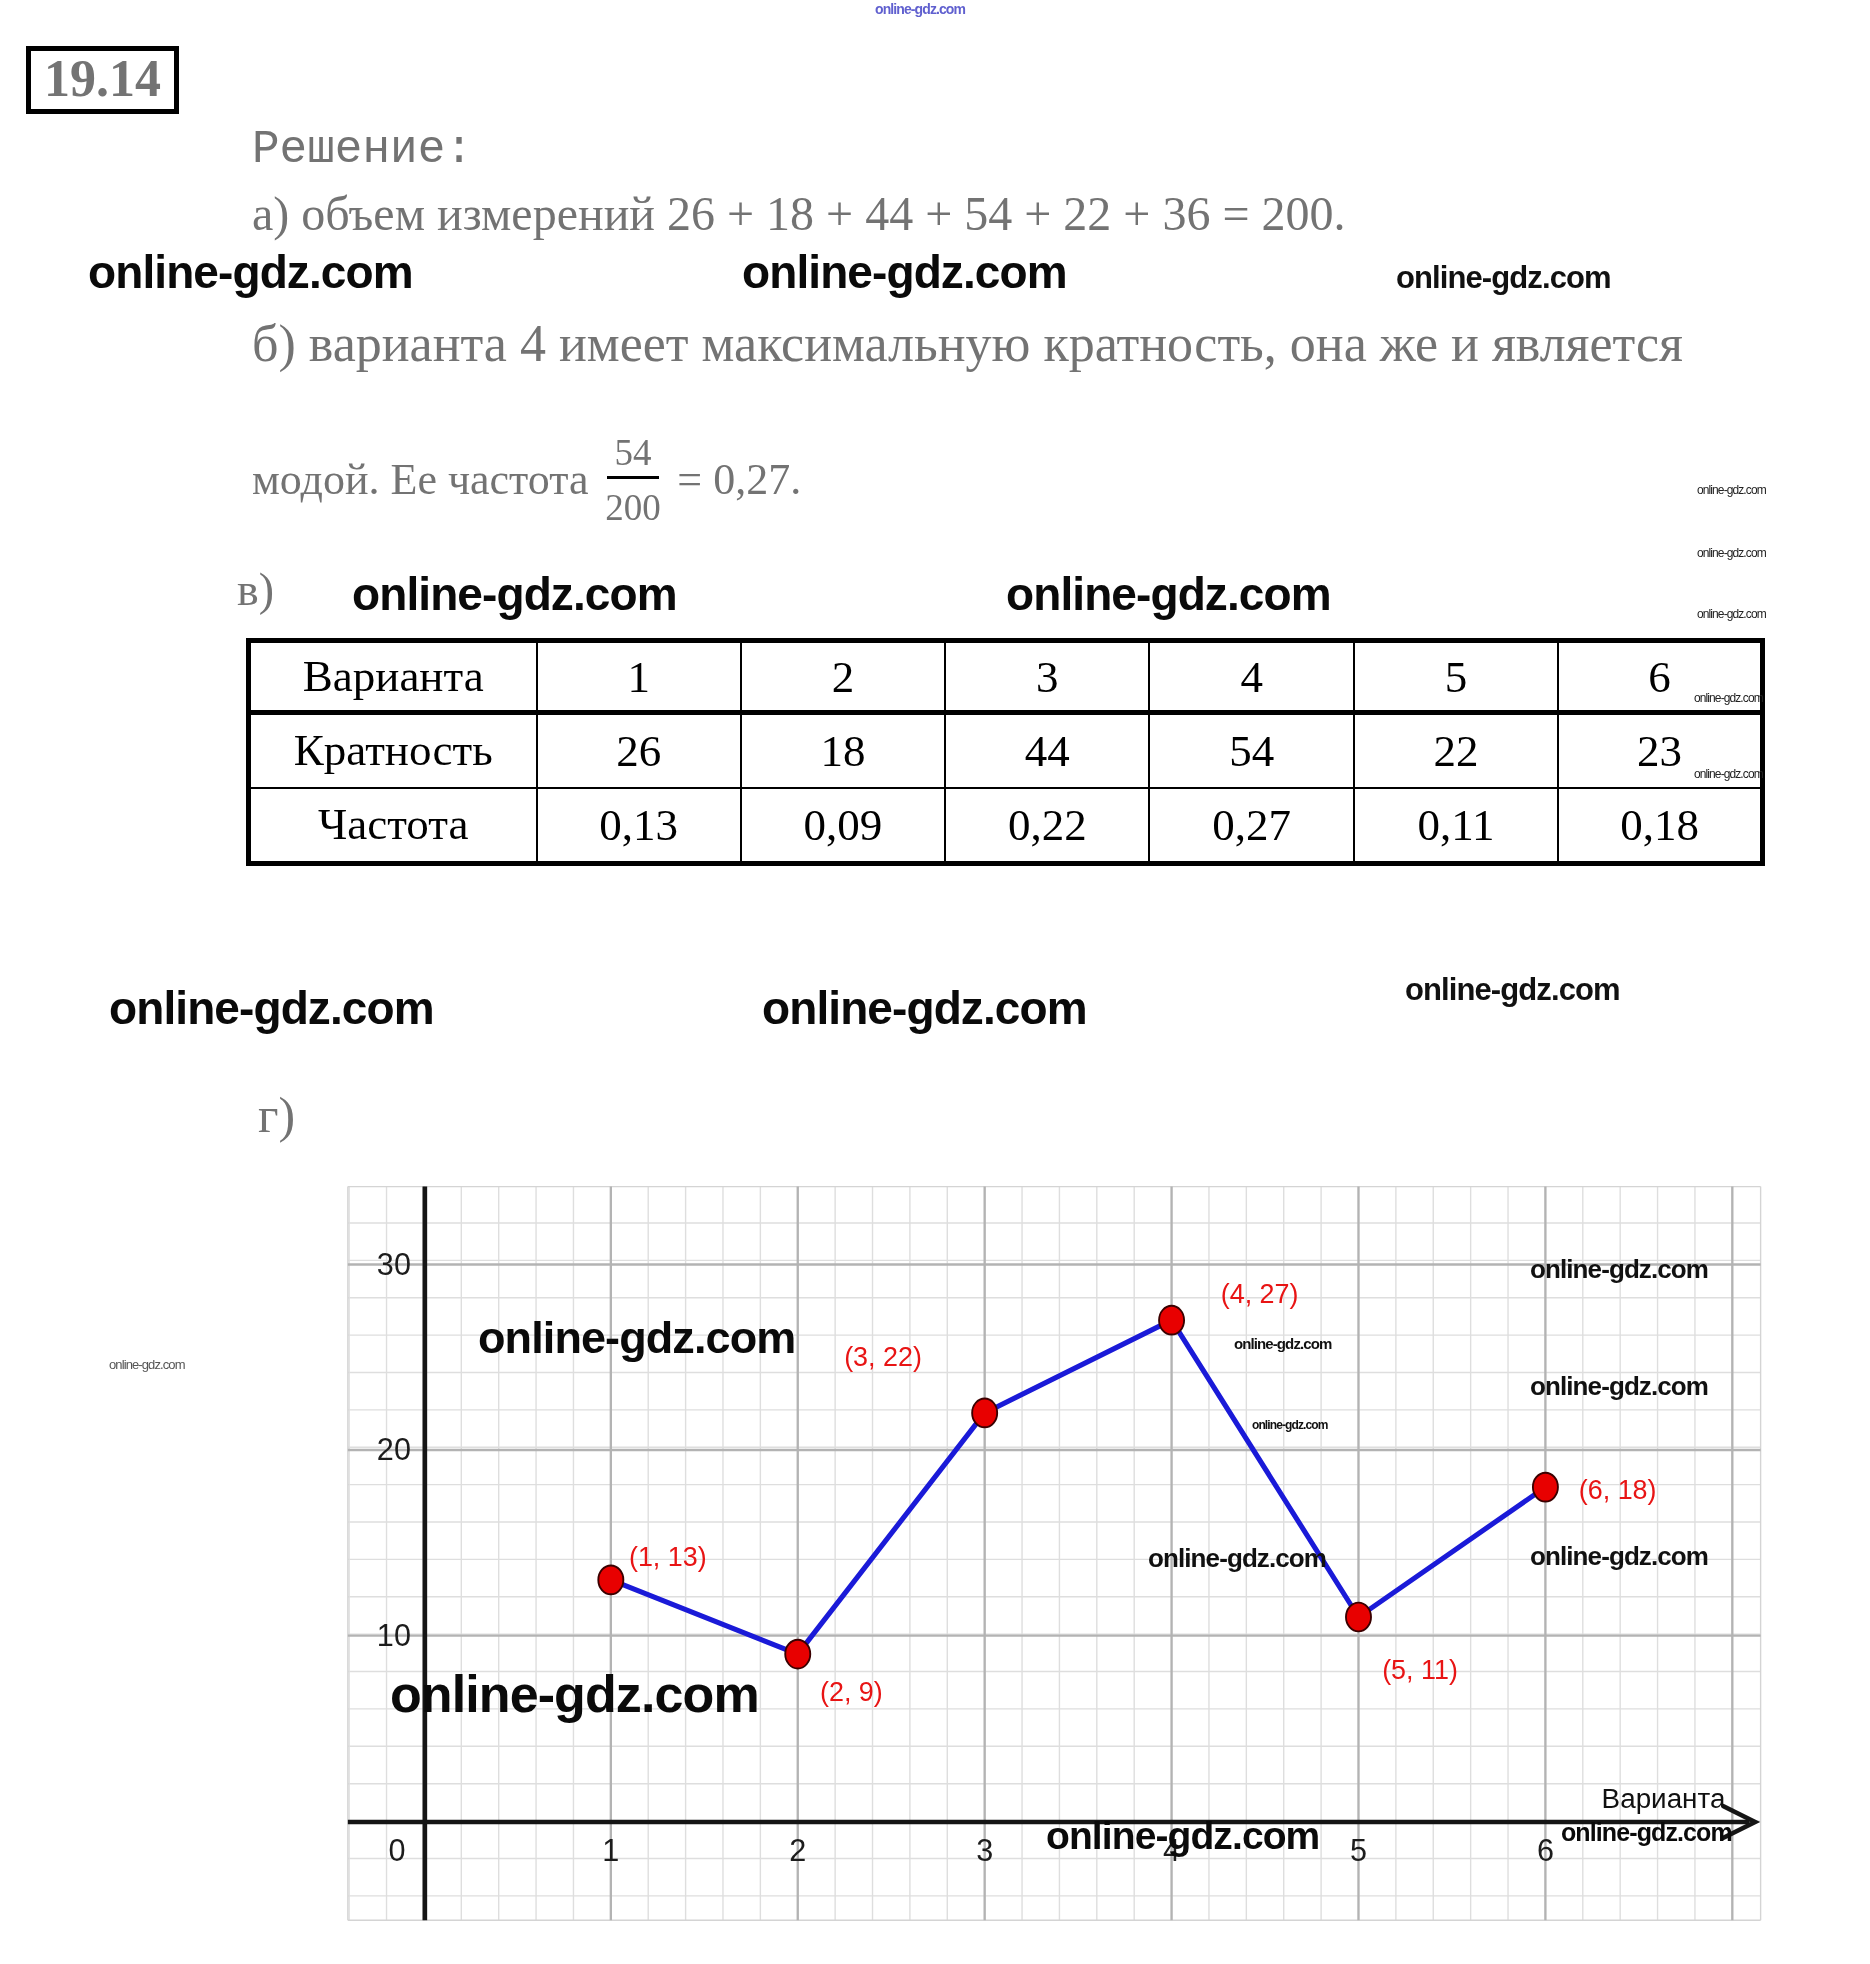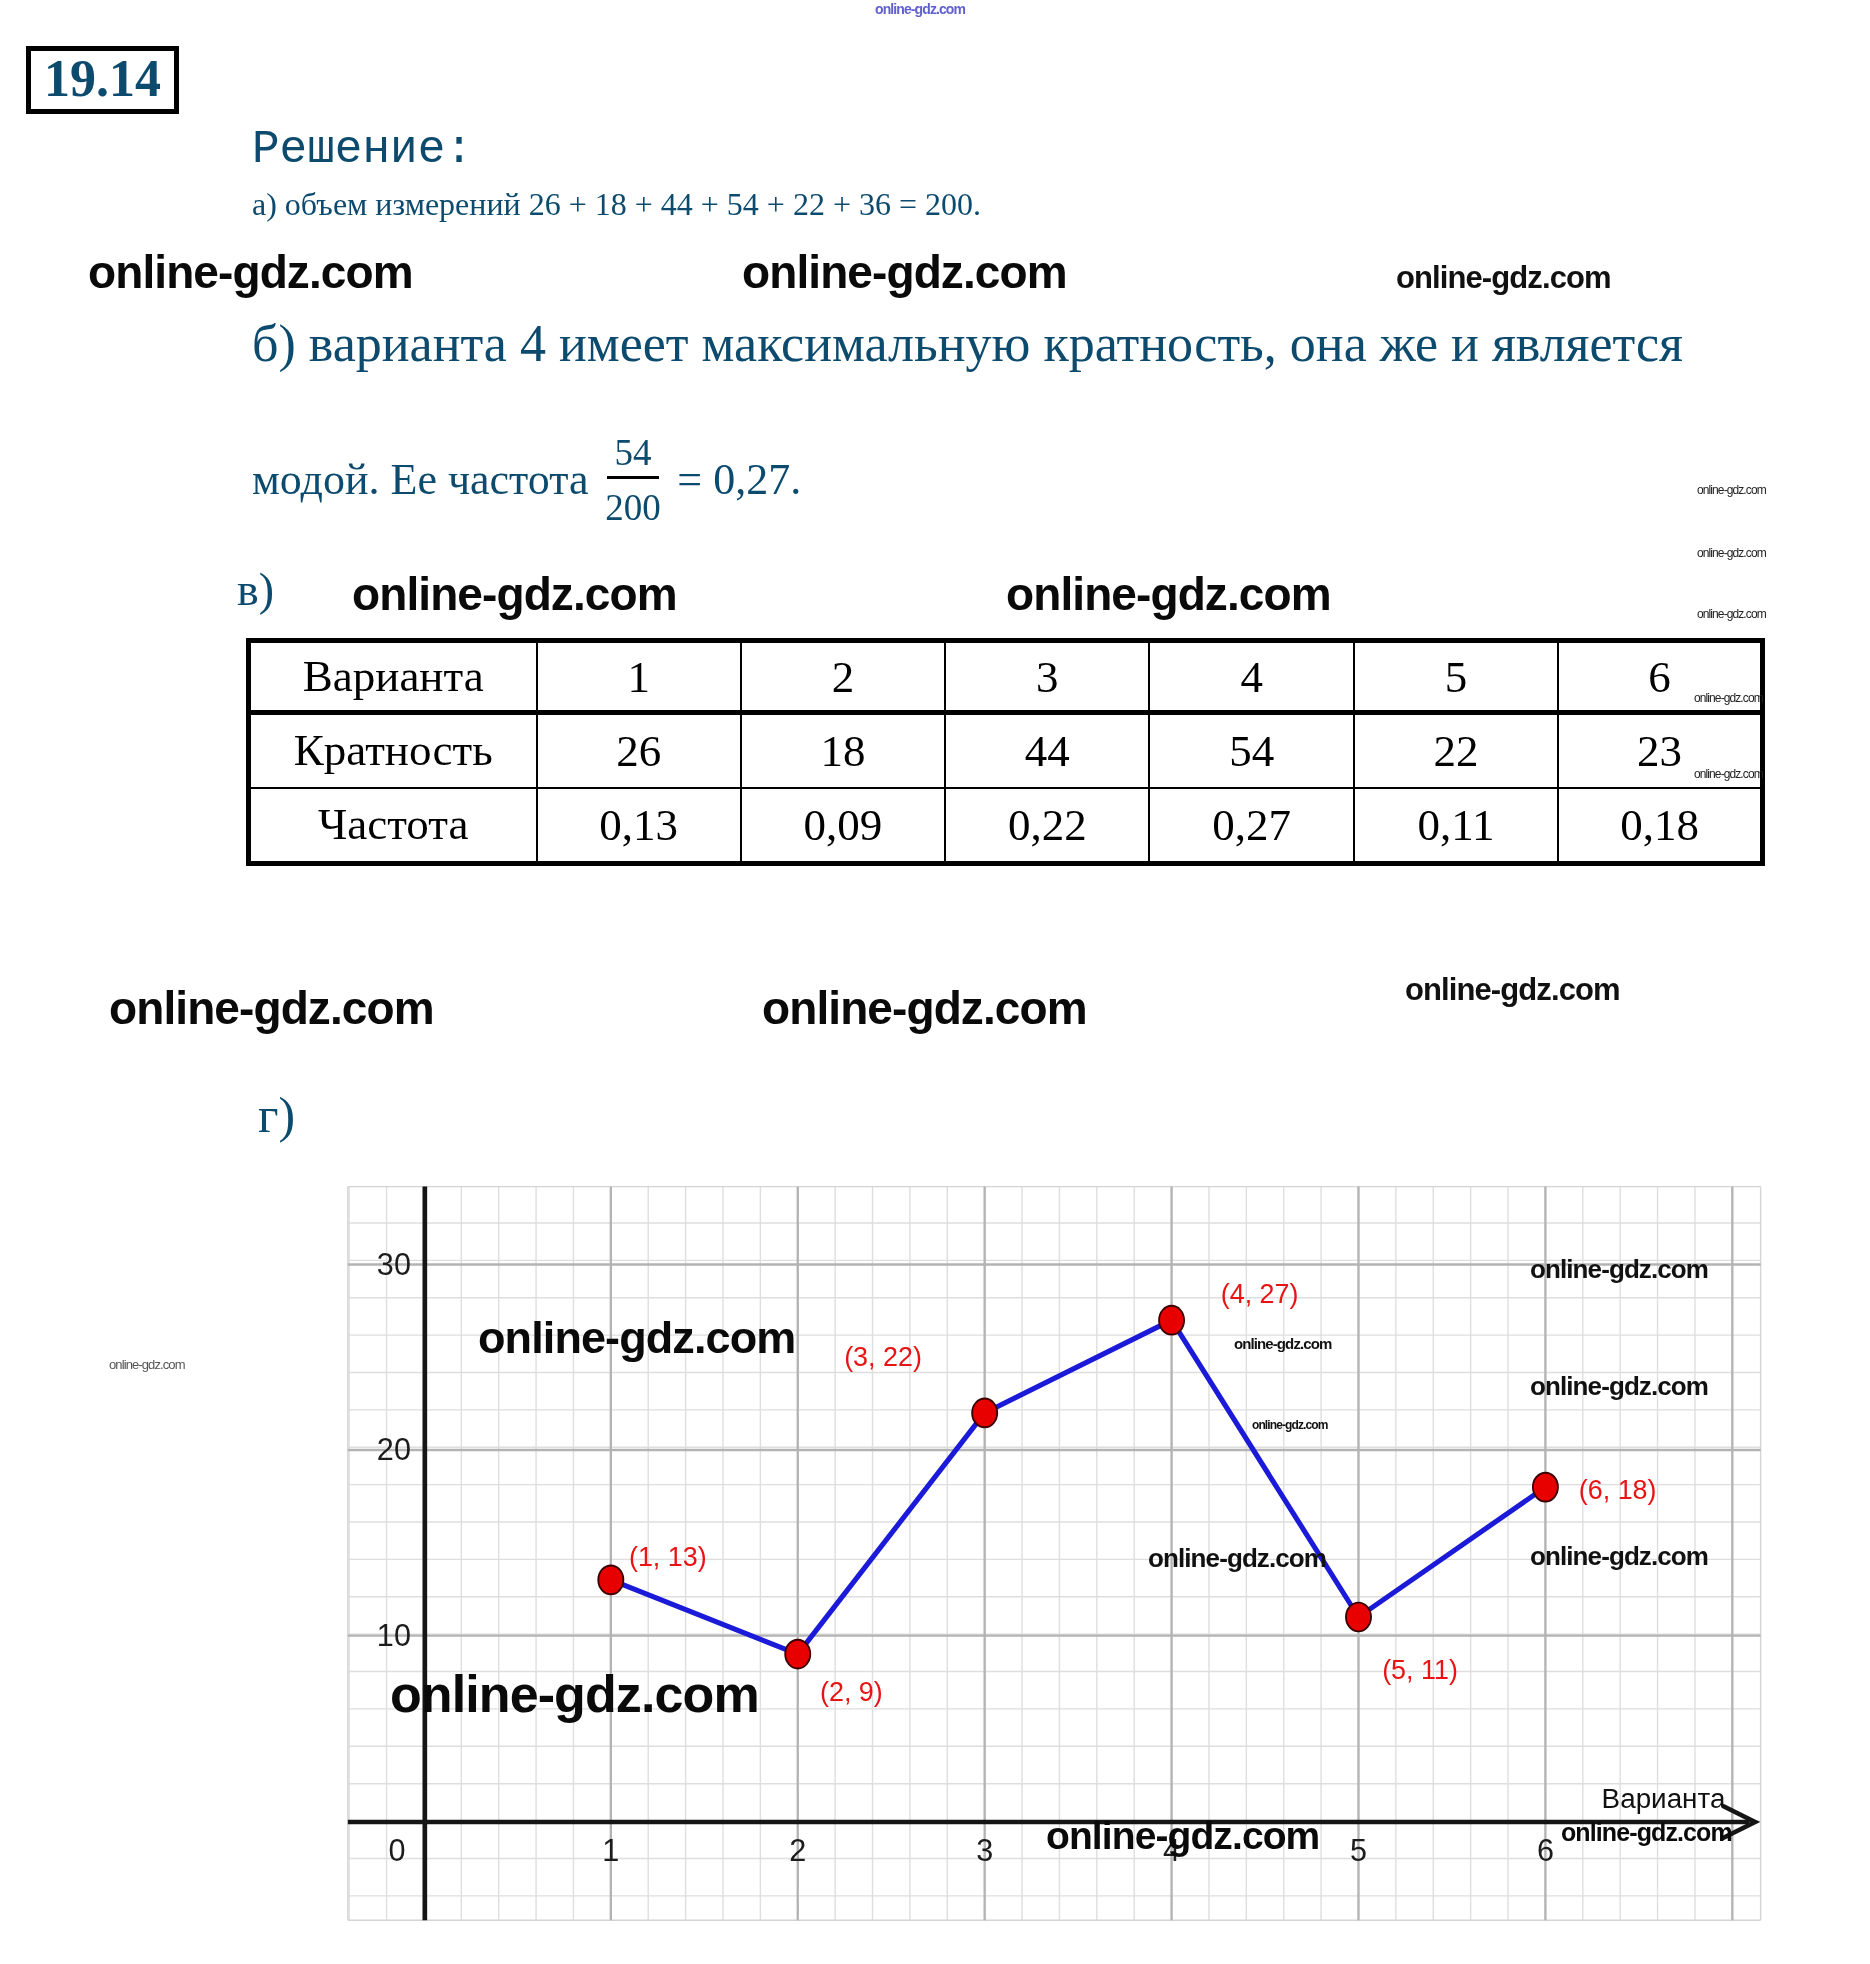--- a/index.html
+++ b/index.html
@@ -1,25 +1,25 @@
 <!DOCTYPE html>
 <html style="font-size:15px"><head>
 <meta charset="utf-8">
 <style>
   html,body{margin:0;padding:0;background:#ffffff;}
   body{width:1871px;height:1965px;position:relative;overflow:hidden;
        font-family:"Liberation Serif",serif;color:#000;}
   .abs{position:absolute;}
-  .sertext{font-family:"Liberation Serif",serif;color:#0c4a6e;white-space:nowrap;line-height:1.15;}
+  .sertext{font-family:"Liberation Serif",serif;color:#737373;white-space:nowrap;line-height:1.15;}
   .wm{position:absolute;font-family:"Liberation Sans",sans-serif;letter-spacing:-0.9px;
       white-space:nowrap;line-height:1;z-index:5;}
   #problem-box{left:26px;top:46px;border:5.6px solid #000;padding:0.9px 13px 2.8px 13px;
       font-size:52px;font-weight:700;line-height:1.05;background:#fff;z-index:2;}
   #solution-heading{left:252px;top:124px;font-size:46px;font-family:Liberation Mono, monospace;}
-  #line-a{left:252px;top:186px;font-size:32px;}
+  #line-a{left:252px;top:186px;font-size:48px;}
   #line-b1{left:252px;top:314px;font-size:52px;}
   #line-b2{left:252px;top:388px;display:flex;align-items:center;font-size:44px;margin-top:44px;}
   .frac{display:inline-flex;flex-direction:column;align-items:center;margin:0 16.7px;
         font-size:37px;line-height:1.12;font-family:"Liberation Serif",serif;}
   .frac .num{padding:0 7.4px 2.8px 7.4px;border-bottom:3.7px solid #000;}
   .frac .den{padding-top:8px;}
   #label-v{left:237px;top:564px;font-size:46px;}
   #label-g{left:258px;top:1087px;font-size:50px;}
   #freq-table{position:absolute;left:246px;top:638px;width:1519px;border-collapse:collapse;
       table-layout:fixed;font-size:45px;text-align:center;z-index:1;

